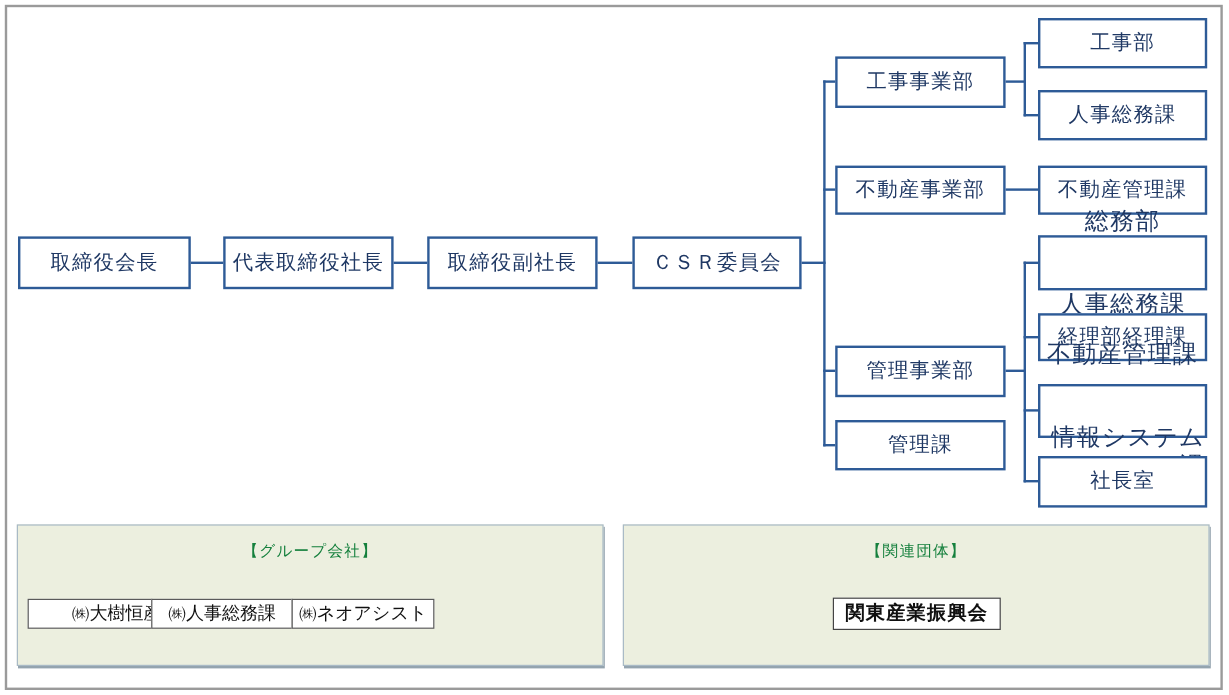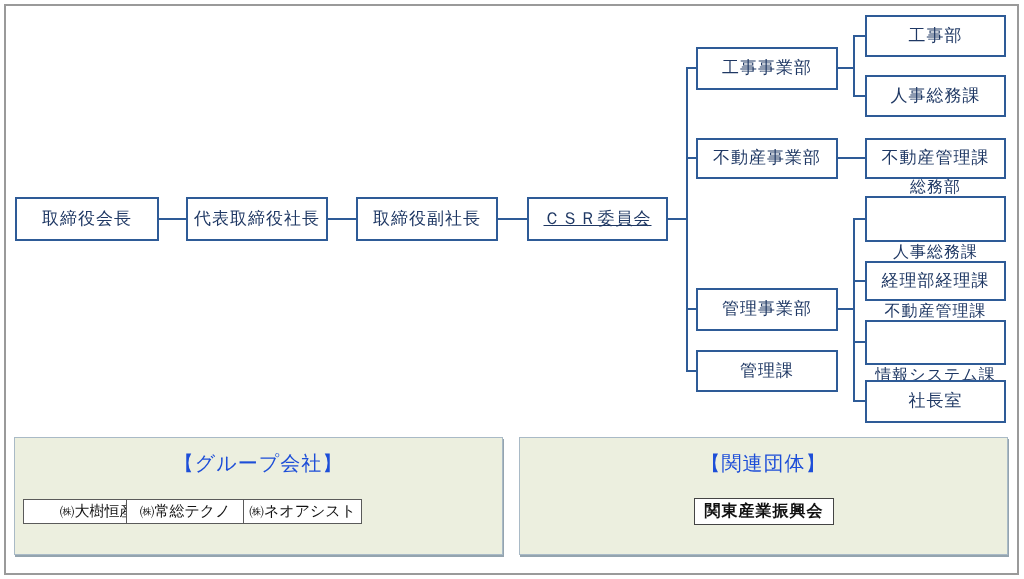--- a/index.html
+++ b/index.html
@@ -10,29 +10,29 @@
   .frame {
     position:absolute; left:4px; top:4px; width:1011px; height:567px;
     border:2px solid #9a9a9a; pointer-events:none;
   }
   .node {
     position:absolute; background:#ffffff; border:2px solid #2e5b97;
     color:#1f3864; display:flex; flex-direction:column;
     align-items:center; justify-content:center; text-align:right;
     font-size:17px; line-height:1.2; box-sizing:border-box; letter-spacing:1px;
   }
-  .node.small { font-size:16px;gap:45px; }
+  .node.small { font-size:20px;gap:45px; }
   .hline { position:absolute; height:2px; background:#2e5b97; }
   .vline { position:absolute; width:2px; background:#2e5b97; }
 
   
   .n-chairman   { left:15px;  top:197px; width:144px; height:44px; }
   .n-president  { left:186px; top:197px; width:142px; height:44px; }
   .n-vicepres   { left:356px; top:197px; width:142px; height:44px; }
-  .n-csr        { left:527px; top:197px; width:141px; height:44px;text-decoration:underline; }
+  .n-csr        { left:527px; top:197px; width:141px; height:44px; }
 
   
   .n-construction-div { left:696px; top:47px;  width:142px; height:43px; }
   .n-realestate-div   { left:696px; top:138px; width:142px; height:41px; }
   .n-admin-div        { left:696px; top:288px; width:142px; height:43px; }
   .n-admin-sec        { left:696px; top:350px; width:142px; height:42px; }
 
   
   .n-construction-dept { left:865px; top:15px;  width:141px; height:42px; }
   .n-materials         { left:865px; top:75px;  width:141px; height:42px; }
@@ -65,21 +65,21 @@
   .s-m4 { left:853px; top:400px; width:12px; }
 
   
   .panel {
     position:absolute; top:437px; height:118px; background:#ecefdf;
     border:1px solid #a9bac6; box-shadow:1px 2px 0 #94a4af; box-sizing:border-box;
   }
   .panel-group   { left:14px;  width:489px; }
   .panel-related { left:519px; width:489px; }
   .panel-title {
-    margin-top:12px; text-align:center; font-size:20px; color:#1d4ed8;
+    margin-top:12px; text-align:center; font-size:13px; color:#15803d;
     letter-spacing:1px;
   }
   .company-row {
     position:absolute; left:8px; top:61px; width:477px; height:25px;
     display:flex;
   }
   .company-cell {
     background:#ffffff; border:1px solid #5a5a5a; margin-left:-1px;
     display:flex; align-items:center; justify-content:center;
     font-size:15px; color:#111111; box-sizing:border-box; white-space:nowrap;
@@ -141,21 +141,21 @@
   <div class="vline trunk3"></div>
   <div class="hline s-m1"></div>
   <div class="hline s-m2"></div>
   <div class="hline s-m3"></div>
   <div class="hline s-m4"></div>
 
   <div class="panel panel-group">
     <div class="panel-title">【グループ会社】</div>
     <div class="company-row">
       <div class="company-cell cc1">㈱大樹恒産</div>
-      <div class="company-cell cc2">㈱常総テクノ</div>
+      <div class="company-cell cc2">㈱人事総務課</div>
       <div class="company-cell cc3">㈱ネオアシスト</div>
     </div>
   </div>
 
   <div class="panel panel-related">
     <div class="panel-title">【関連団体】</div>
     <div class="related-box">関東産業振興会</div>
   </div>
 </div>
 

